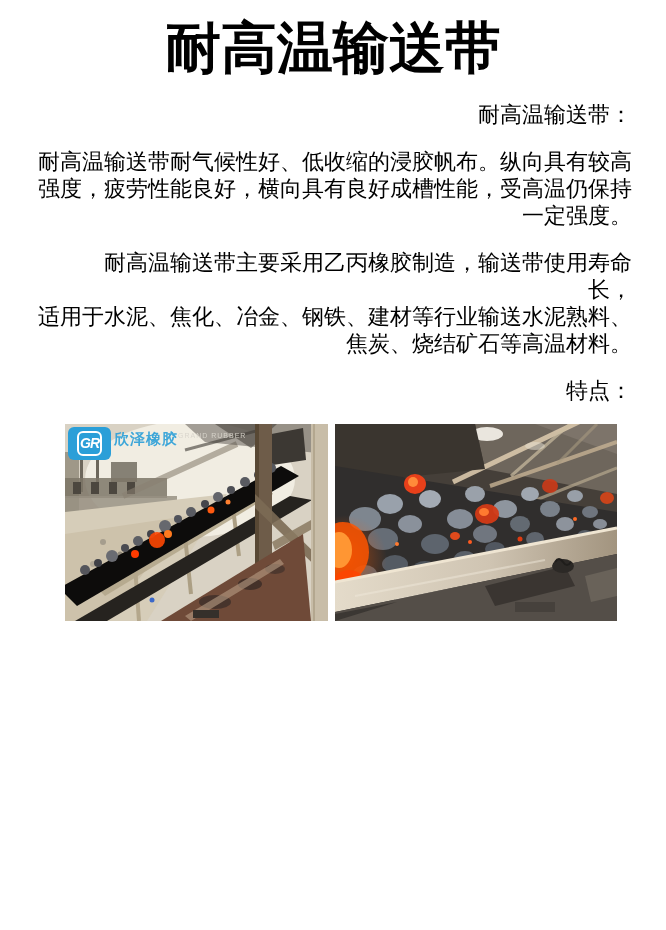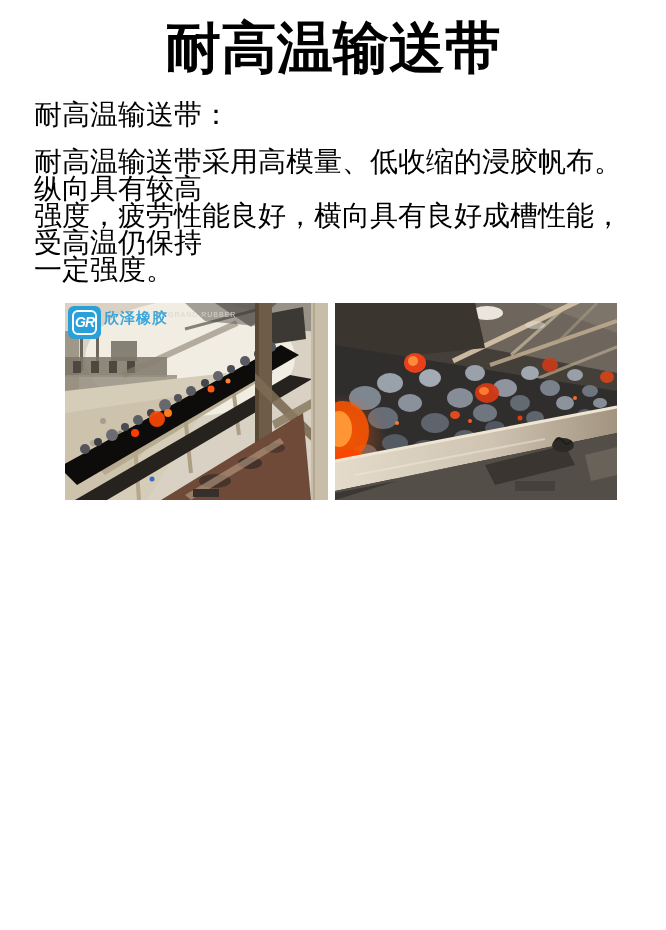--- a/index.html
+++ b/index.html
@@ -19,45 +19,46 @@
   h1.page-title {
     font-size: 56px;
     font-weight: 700;
     text-align: center;
     margin: 12px 0 16px 0;
     line-height: 1.3;
     color: #000000;
   }
   .content { padding: 0 34px; }
   p.block {
-    font-size: 28px;
+    font-size: 22px;
     line-height: 27px;
     margin: 0 0 20px 0;
     white-space: pre-wrap;
     color: #000000;
+    text-align: right;
   }
   .photos {
     display: flex;
     gap: 7px;
     margin-left: 31px;
     margin-top: 0;
   }
   .photo { position: relative; font-size: 0; }
   .photo svg { display: block; }
   .photo-left  { width: 263px; height: 197px; }
   .photo-right { width: 282px; height: 197px; }
   .logo-watermark {
     position: absolute;
     top: 3px; left: 3px;
     display: flex;
     align-items: flex-start;
     gap: 3px;
   }
   .logo-badge {
-    width: 33px; height: 33px;
+    width: 43px; height: 33px;
     background: #2b9fd8;
     border-radius: 6px;
     box-sizing: border-box;
     display: flex;
     align-items: center;
     justify-content: center;
   }
   .logo-badge-inner {
     width: 25px; height: 25px;
     border: 2px solid #ffffff;
@@ -91,23 +92,27 @@
 </style>
 </head>
 <body>
 
 <div class="page">
 
   <h1 class="page-title">耐高温输送带</h1>
 
   <div class="content">
     <p class="block">耐高温输送带：</p>
-    <p class="block">耐高温输送带采用高模量、低收缩的浸胶帆布。纵向具有较高
+    <p class="block">耐高温输送带耐气候性好、低收缩的浸胶帆布。纵向具有较高
 强度，疲劳性能良好，横向具有良好成槽性能，受高温仍保持
 一定强度。</p>
+    <p class="block">　　耐高温输送带主要采用乙丙橡胶制造，输送带使用寿命长，
+适用于水泥、焦化、冶金、钢铁、建材等行业输送水泥熟料、
+焦炭、烧结矿石等高温材料。</p>
+    <p class="block">特点：</p>
 
     <div class="photos">
 
       <div class="photo photo-left">
         <svg viewBox="0 0 263 197" width="263" height="197">
 
           <rect width="263" height="197" fill="#d9d2c4"></rect>
           <ellipse cx="125" cy="55" rx="105" ry="58" fill="#f3efe6" opacity="0.9"></ellipse>
 
           <rect x="0" y="28" width="14" height="62" fill="#8b8474" opacity="0.75"></rect>

